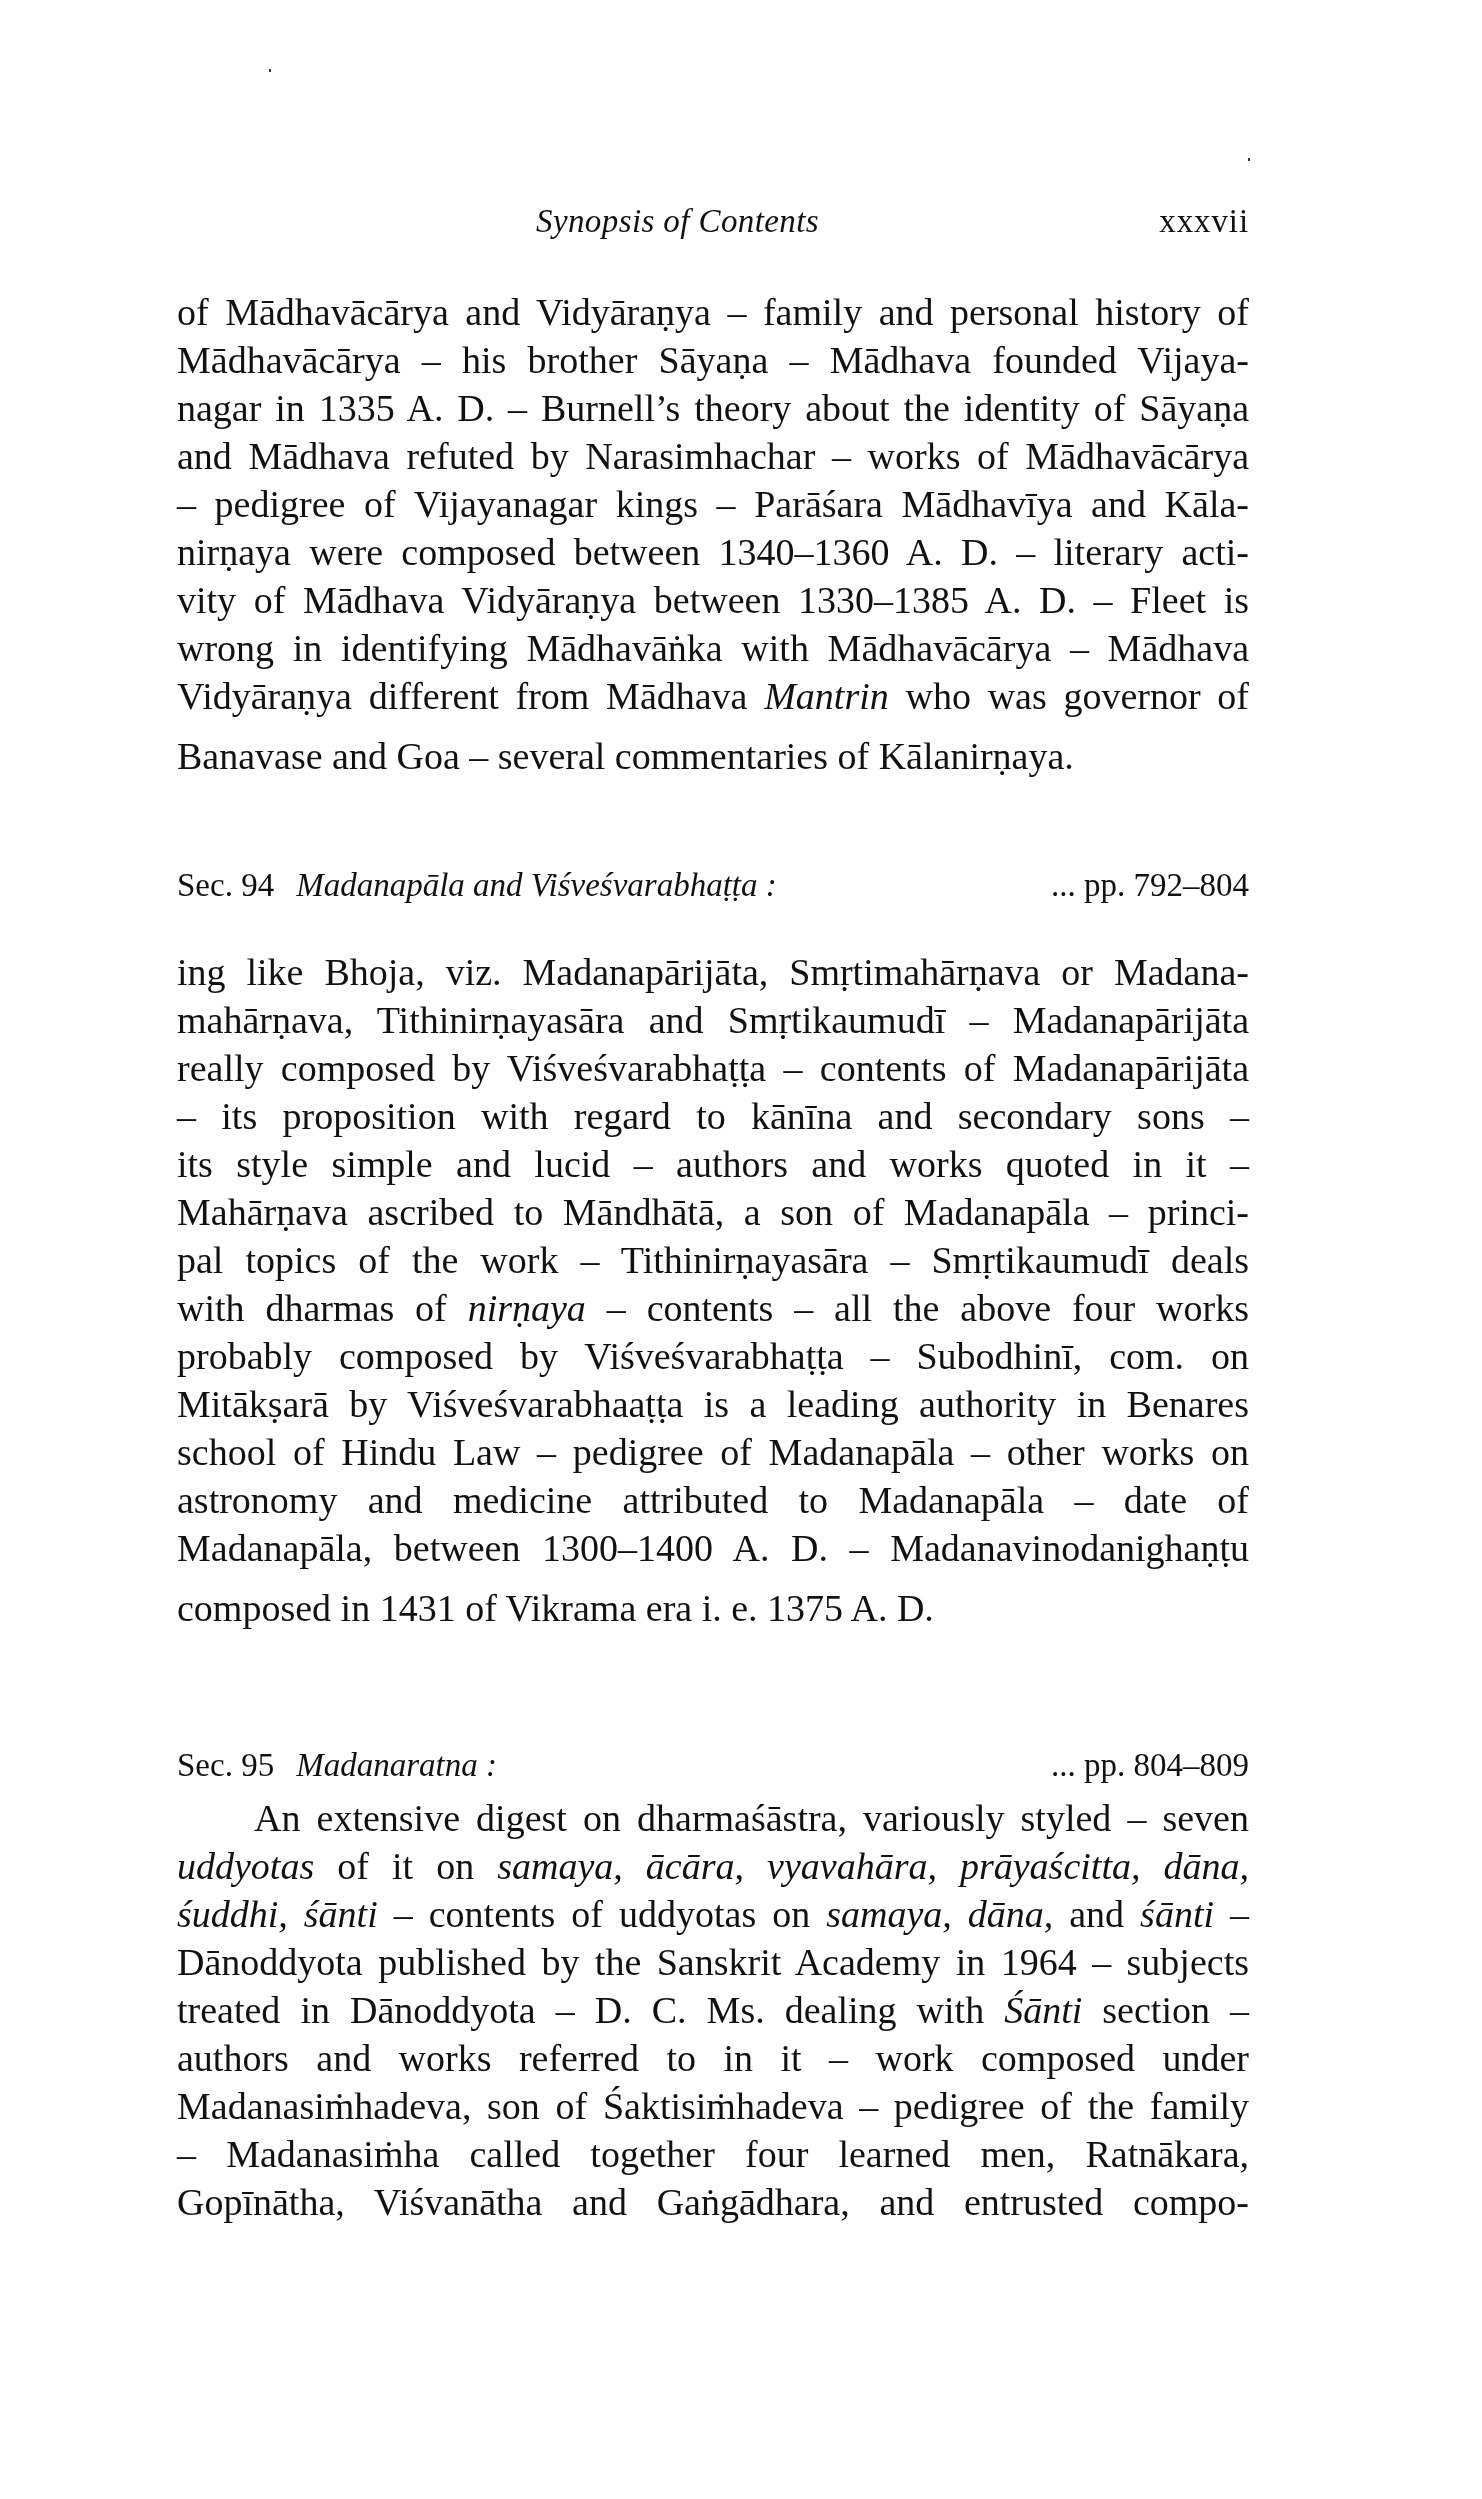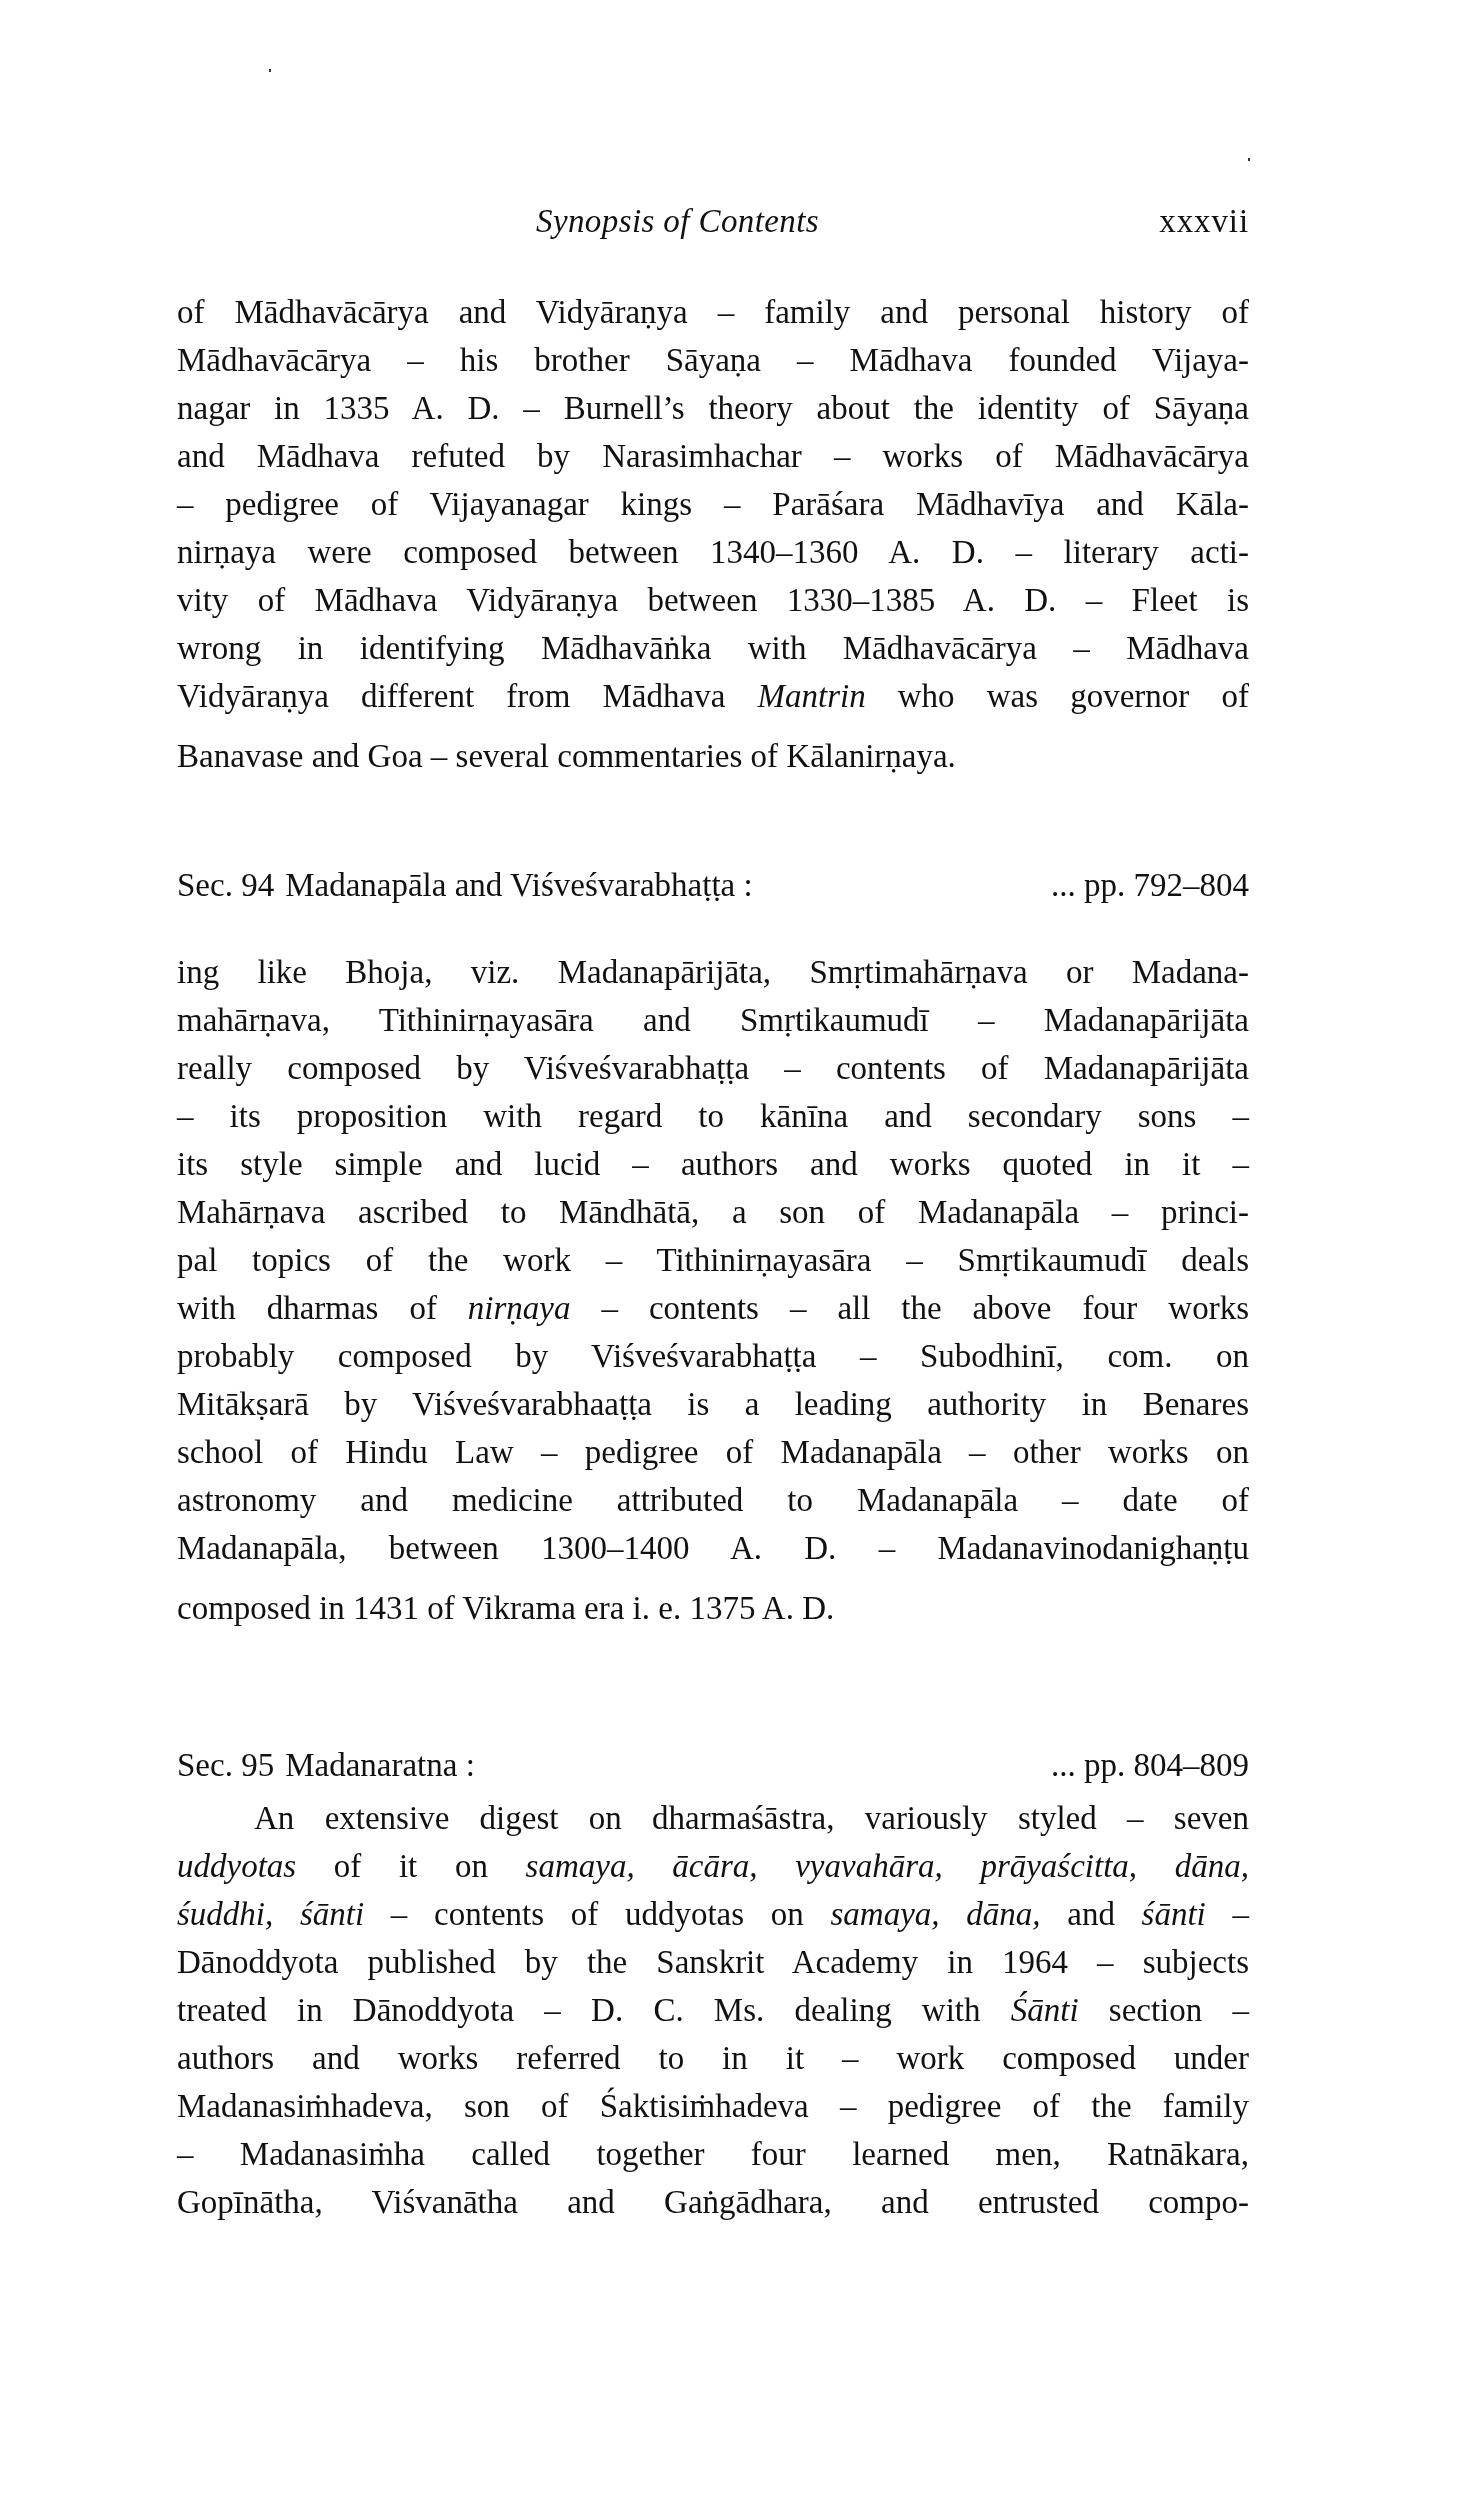--- a/index.html
+++ b/index.html
@@ -13,33 +13,33 @@
     position: absolute; top: 199px; left: 177px; width: 1072px; height: 45px;
     font-size: 33px; line-height: 45px;
   }
   .running-title {
     position: absolute; left: 359px; top: 0; font-style: italic;
     letter-spacing: 0.4px;
   }
   .folio { position: absolute; right: 0; top: 0; letter-spacing: 0.9px; }
   .block { position: absolute; left: 177px; width: 1072px; }
   .line {
-    display: block; height: 48px; line-height: 48px; font-size: 33px;
+    display: block; height: 48px; line-height: 48px; font-size: 38px;
     white-space: nowrap; text-align: justify; text-align-last: justify;
     word-spacing: 0px;
   }
   .line.last { text-align-last: left; margin-top: 12px; }
   .line.indent { padding-left: 77px; }
   .it { font-style: italic; }
   .sec-head {
     position: absolute; left: 177px; width: 1072px; height: 48px;
     font-size: 33px; line-height: 48px;
   }
   .sec-head .sec-label { position: absolute; left: 0; top: 0; }
-  .sec-head .sec-title { margin-left: 11px; }
+  .sec-head .sec-title { font-style: italic; margin-left: 22px; }
   .sec-head .sec-pages { position: absolute; right: 0; top: 0; }
   .speck { position: absolute; width: 1.8px; height: 2.7px; background: #333; }
 </style>
 </head>
 <body>
 
 <div class="page">
 
   <div class="running-head">
     <span class="running-title">Synopsis of Contents</span>

